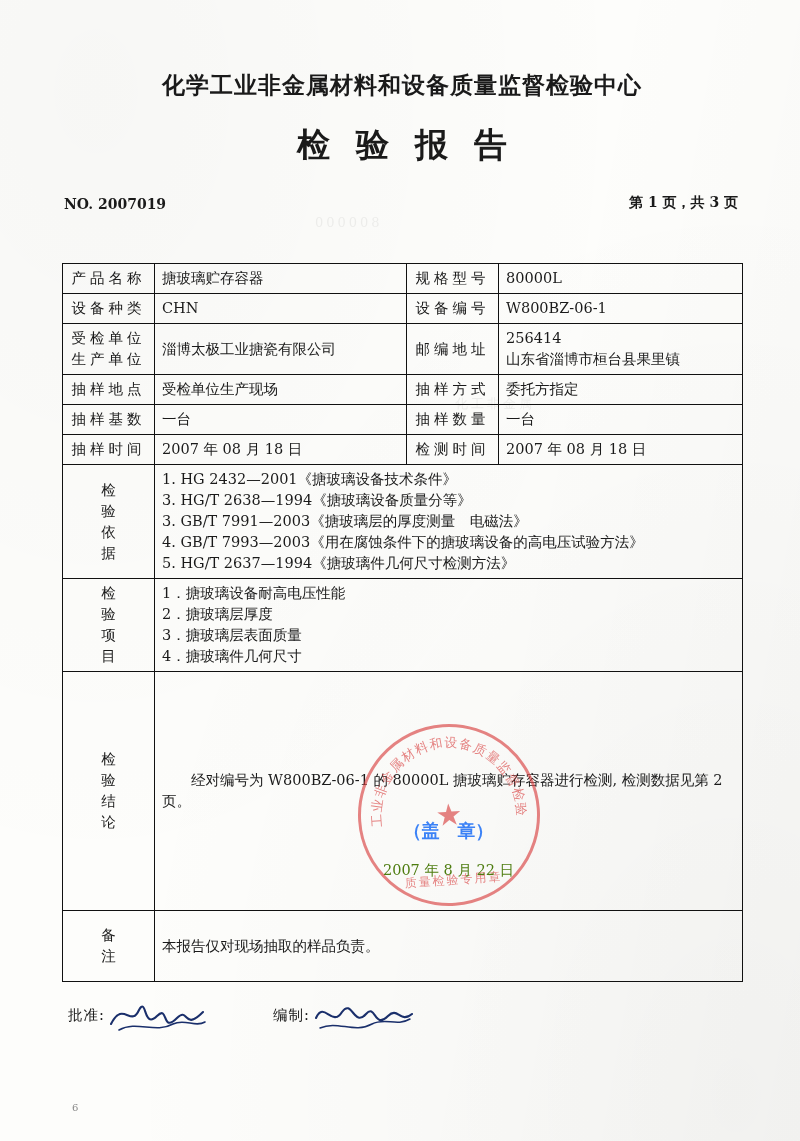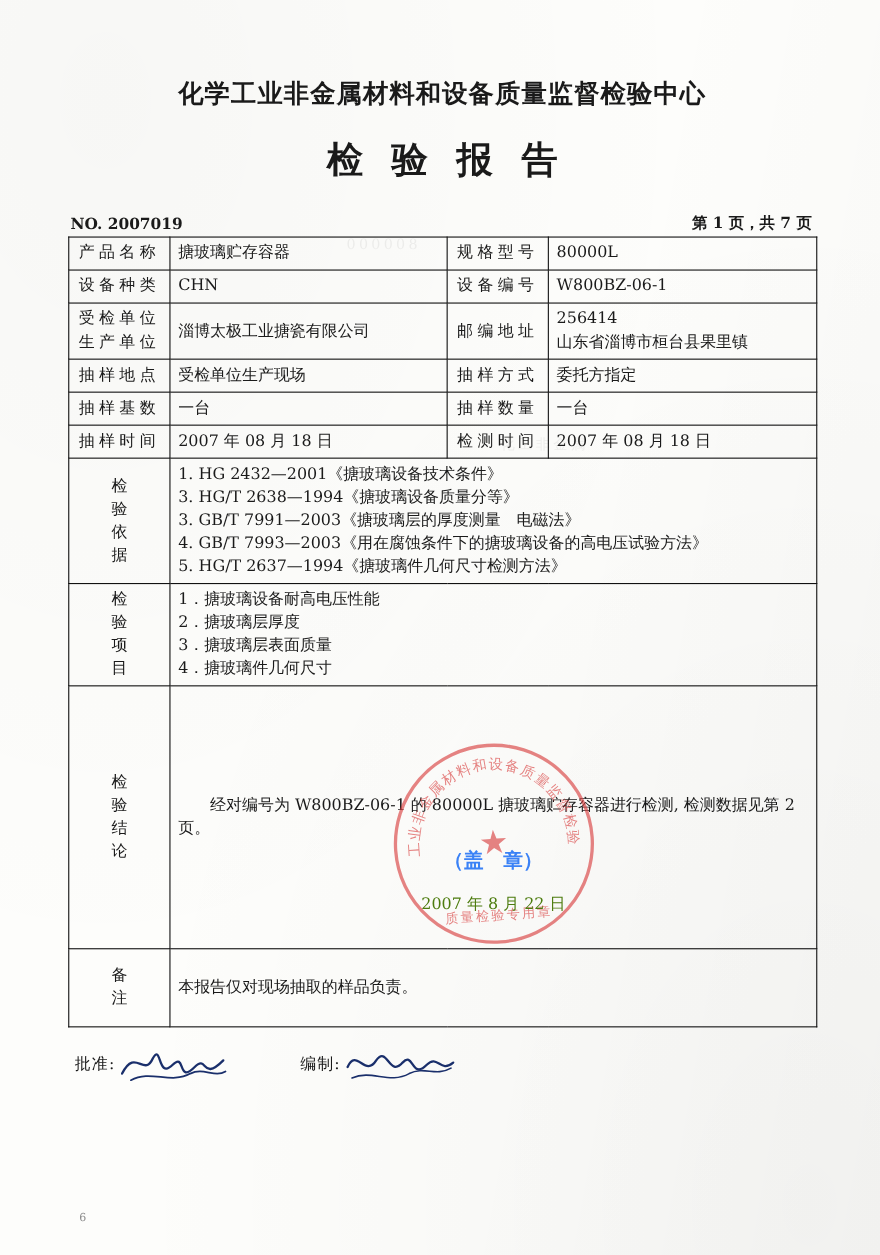--- a/index.html
+++ b/index.html
@@ -65,20 +65,21 @@
     font-weight: bold;
   }
   .meta-row .no {
     font-family: "DejaVu Serif", "Liberation Serif", serif;
   }
   table.report {
     width: 100%;
     border-collapse: collapse;
     table-layout: fixed;
     font-size: 14.5px;
+    margin-top: 48px;
   }
   table.report td {
     border: 1px solid #111;
     padding: 4px 7px;
     vertical-align: middle;
     line-height: 1.45;
   }
   td.lbl {
     width: 92px;
     text-align: center;
@@ -223,21 +224,21 @@
   <div class="faint-bg-text" style="left:315px; top:215px;">000008</div>
   <div class="faint-bg-text" style="left:455px; top:395px;">化工非金属</div>
 
   <div class="content">
 
     <div class="org-title">化学工业非金属材料和设备质量监督检验中心</div>
     <div class="doc-title">检验报告</div>
 
     <div class="meta-row">
       <span class="no">NO. 2007019</span>
-      <span class="pages">第 1 页，共 7 页</span>
+      <span class="pages">第 1 页，共 3 页</span>
     </div>
 
     <table class="report">
       <colgroup>
         <col style="width:92px">
         <col style="width:252px">
         <col style="width:92px">
         <col style="width:244px">
       </colgroup>
       <tbody>

